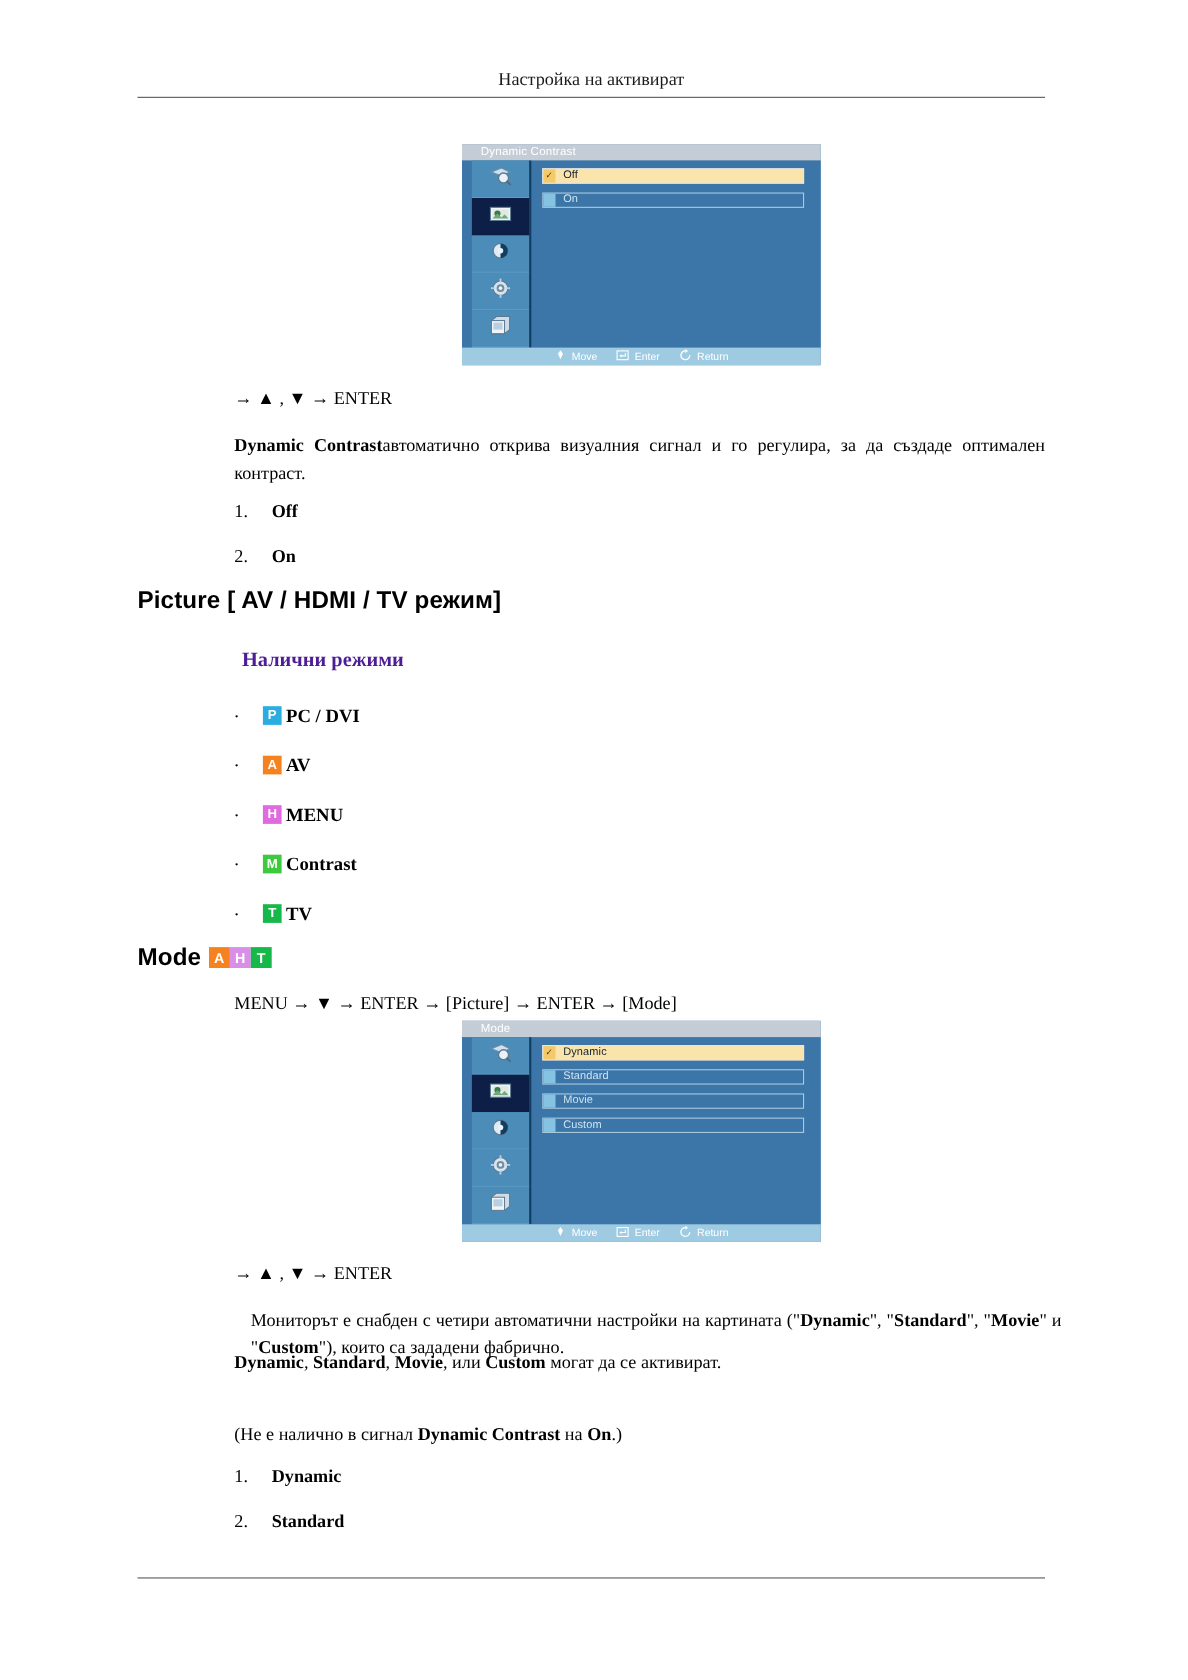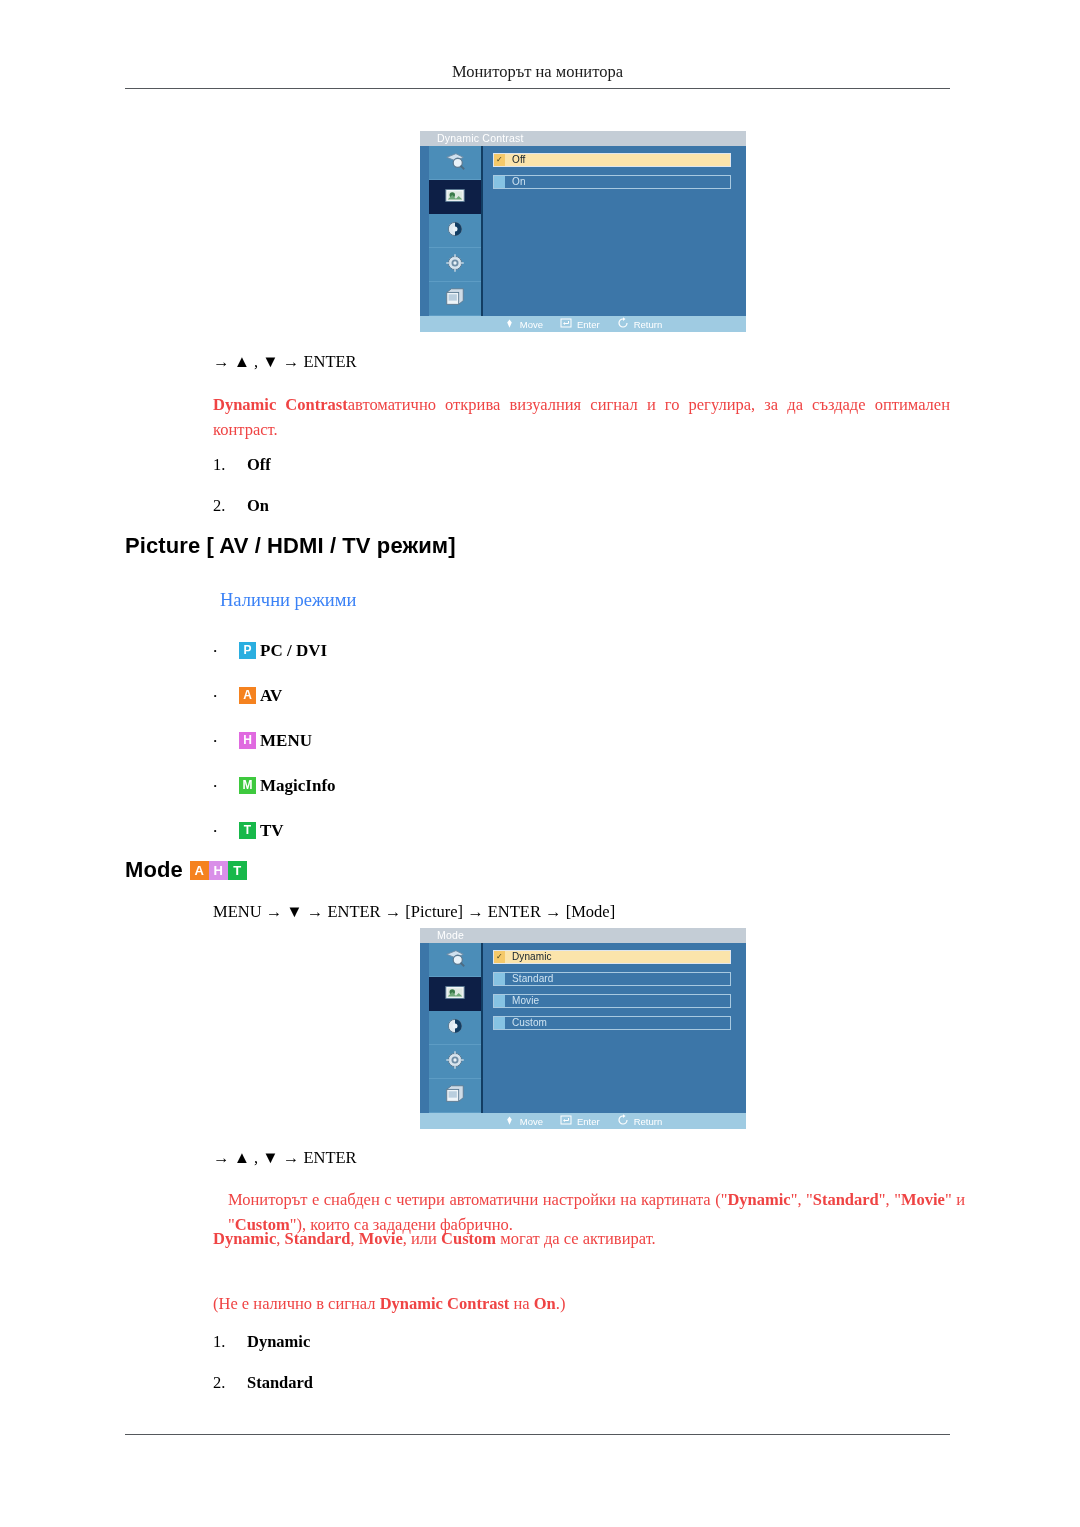--- a/index.html
+++ b/index.html
@@ -181,21 +181,21 @@
     font-family: "Liberation Serif", serif;
     font-size: 16.5px;
     color: #000;
     white-space: nowrap;
   }
   .para {
     position: absolute;
     font-family: "Liberation Serif", serif;
     font-size: 16.5px;
     line-height: 25px;
-    color: #ef4444;
+    color: #000000;
     text-align: justify;
   }
   .para b { font-weight: bold; }
 
   .numlist {
     position: absolute;
     font-family: "Liberation Serif", serif;
     font-size: 16.5px;
   }
   .numrow {
@@ -214,23 +214,23 @@
     font-size: 22px;
     color: #000;
     letter-spacing: .1px;
     display: flex;
     align-items: center;
     gap: 7px;
   }
   .h2-serif {
     position: absolute;
     font-family: "Liberation Serif", serif;
-    font-weight: normal;
+    font-weight: bold;
     font-size: 18.5px;
-    color: #3b82f6;
+    color: #4c1d95;
   }
 
   
   .chip {
     display: inline-block;
     width: 19px;
     height: 19px;
     line-height: 19px;
     text-align: center;
     font-family: "Liberation Sans", sans-serif;
@@ -267,21 +267,21 @@
     font-weight: bold;
     font-size: 12px;
     color: #fff;
     margin-right: 4px;
     flex: 0 0 auto;
   }
 </style>
 </head>
 <body>
 
-<div class="page-header">Мониторът на монитора</div>
+<div class="page-header">Настройка на активират</div>
 <div class="header-rule"></div>
 
 <div class="osd" id="osd1" style="left:420px; top:131px;">
   <div class="osd-titlebar"></div>
   <div class="osd-title">Dynamic Contrast</div>
   <div class="osd-body"></div>
   <div class="osd-sidebar" id="osd1-sidebar">
       <div class="osd-sb-item">
         <span class="sb-ico"><svg width="22" height="22" viewBox="0 0 24 24">
             <path d="M3 8 L13 4 L21 8 L13 12 Z" fill="#cfe0ee" stroke="#6e8ba3" stroke-width="1"></path>
@@ -393,21 +393,21 @@
       <span>AV</span>
     </div>
     <div class="bullet-row">
       <span class="bullet-dot">·</span>
       <span class="bullet-chip" style="background: rgb(224, 106, 224);">H</span>
       <span>MENU</span>
     </div>
     <div class="bullet-row">
       <span class="bullet-dot">·</span>
       <span class="bullet-chip" style="background: rgb(62, 201, 62);">M</span>
-      <span>MagicInfo</span>
+      <span>Contrast</span>
     </div>
     <div class="bullet-row">
       <span class="bullet-dot">·</span>
       <span class="bullet-chip" style="background: rgb(23, 184, 74);">T</span>
       <span>TV</span>
     </div>
   </div>
 
 <div class="h1-blue" style="left:125px; top:857px;">
   <span>Mode</span>

